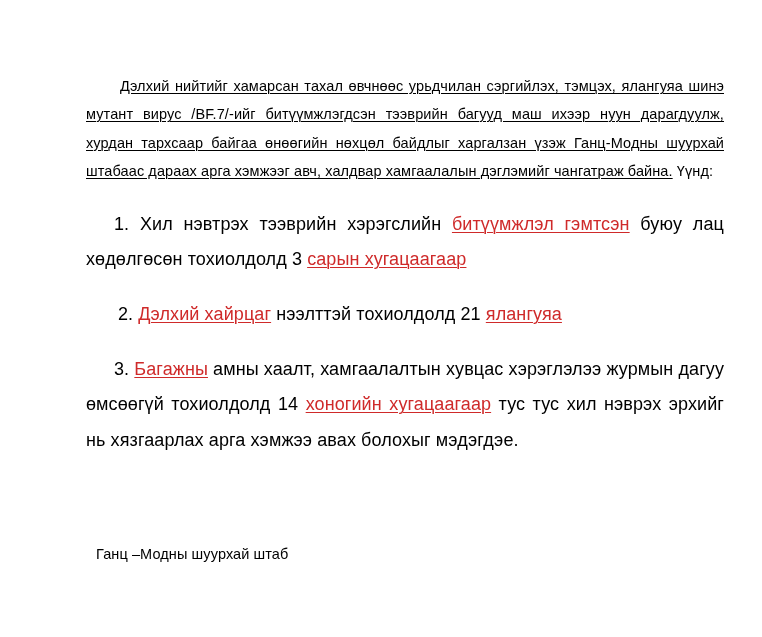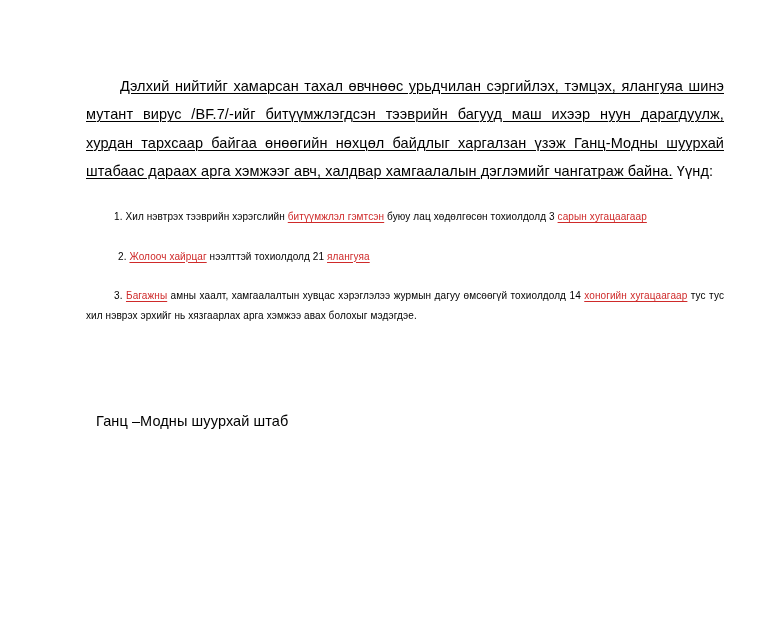--- a/index.html
+++ b/index.html
@@ -30,21 +30,21 @@
     text-indent: 34px;
     margin: 0 0 22px 0;
     letter-spacing: 0.1px;
   }
   .u {
     text-decoration: underline;
     text-decoration-thickness: 1px;
     text-underline-offset: 2px;
   }
   .item {
-    font-size: 10px;
+    font-size: 18px;
     line-height: 1.95;
     text-align: justify;
     text-justify: inter-word;
     text-indent: 28px;
     margin: 0 0 20px 0;
     letter-spacing: 0.1px;
   }
   .item-2 {
     text-indent: 32px;
   }
@@ -72,21 +72,21 @@
 
   <p class="intro">
     <span class="u">Дэлхий нийтийг хамарсан тахал өвчнөөс урьдчилан сэргийлэх, тэмцэх, ялангуяа шинэ мутант вирус /ВF.7/-ийг битүүмжлэгдсэн тээврийн багууд маш ихээр нуун дарагдуулж, хурдан тархсаар байгаа өнөөгийн нөхцөл байдлыг харгалзан үзэж Ганц-Модны шуурхай штабаас дараах арга хэмжээг авч, халдвар хамгаалалын дэглэмийг чангатраж байна.</span><span> Үүнд:</span>
   </p>
 
   <p class="item">
     <span>1.</span><span> Хил нэвтрэх тээврийн хэрэгслийн </span><span class="sp-red">битүүмжлэл гэмтсэн</span><span> буюу лац хөдөлгөсөн тохиолдолд 3 </span><span class="sp-red">сарын хугацаагаар</span>
   </p>
 
   <p class="item item-2">
-    <span>2.</span>&nbsp;<span class="sp-red">Жолооч хайрцаг</span><span> нээлттэй тохиолдолд 21 </span><span class="sp-red">ялангуяа</span>
+    <span>2.</span>&nbsp;<span class="sp-red">Дэлхий хайрцаг</span><span> нээлттэй тохиолдолд 21 </span><span class="sp-red">ялангуяа</span>
   </p>
 
   <p class="item">
     <span>3.</span>&nbsp;<span class="sp-red">Багажны</span><span> амны хаалт, хамгаалалтын хувцас хэрэглэлээ журмын дагуу өмсөөгүй тохиолдолд 14 </span><span class="sp-red">хоногийн хугацаагаар</span><span> тус тус хил нэврэх эрхийг нь хязгаарлах арга хэмжээ авах болохыг мэдэгдэе.</span>
   </p>
 
   <div class="signature">
     <span class="sig-inner">Ганц –Модны шуурхай штаб</span>
   </div>
 

